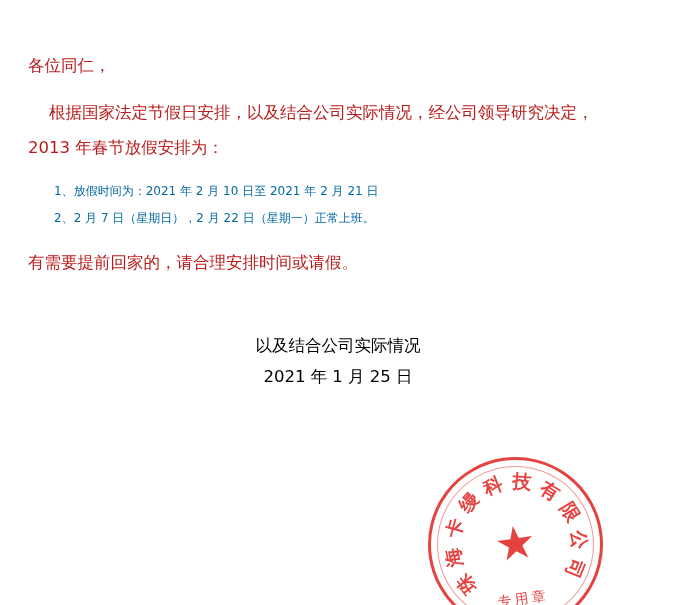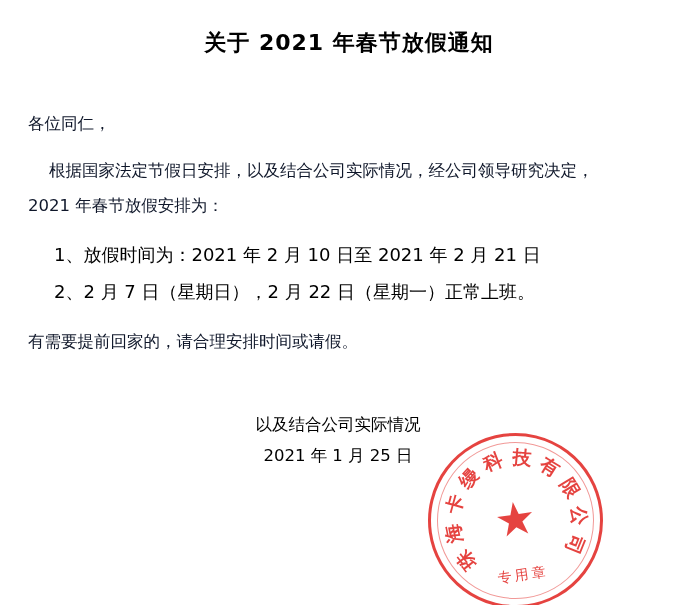--- a/index.html
+++ b/index.html
@@ -30,35 +30,35 @@
     color: #000;
   }
   .body-block {
     margin-top: 52px;
     padding: 0 30px 0 28px;
   }
   .para {
     font-size: 16.5px;
     line-height: 1.75;
     margin: 0 0 18px 0;
-    color: #0f172a;
+    color: #b91c1c;
     white-space: pre-wrap;
   }
   .para.p-lead {
     margin-bottom: 6px;
   }
   .para.p-lead2 {
     margin-bottom: 18px;
   }
   .list-item {
-    font-size: 18px;
+    font-size: 12px;
     line-height: 1.75;
     margin: 0 0 6px 0;
     padding-left: 26px;
-    color: #000000;
+    color: #0369a1;
   }
   .list-item.last {
     margin-bottom: 20px;
   }
   .sign-block {
     margin-top: 52px;
     text-align: center;
     padding-right: 20px;
     position: relative;
     z-index: 1;
@@ -130,28 +130,27 @@
     color: #e01b17;
     letter-spacing: 3px;
     white-space: nowrap;
   }
 </style>
 </head>
 <body>
 
 <div class="page">
 
-  <h1 class="doc-title">关于 2021 年春节放假通知</h1>
 
   <div class="body-block">
 
     <p class="para">各位同仁，</p>
 
     <p class="para p-lead">    根据国家法定节假日安排，以及结合公司实际情况，经公司领导研究决定，</p>
-    <p class="para p-lead2">2021 年春节放假安排为：</p>
+    <p class="para p-lead2">2013 年春节放假安排为：</p>
 
     <p class="list-item">1、放假时间为：2021 年 2 月 10 日至 2021 年 2 月 21 日</p>
     <p class="list-item last">2、2 月 7 日（星期日），2 月 22 日（星期一）正常上班。</p>
 
     <p class="para">有需要提前回家的，请合理安排时间或请假。</p>
 
     <div class="sign-block">
       <div class="sign-line">以及结合公司实际情况</div>
       <div class="sign-line">2021 年 1 月 25 日</div>
     </div>

